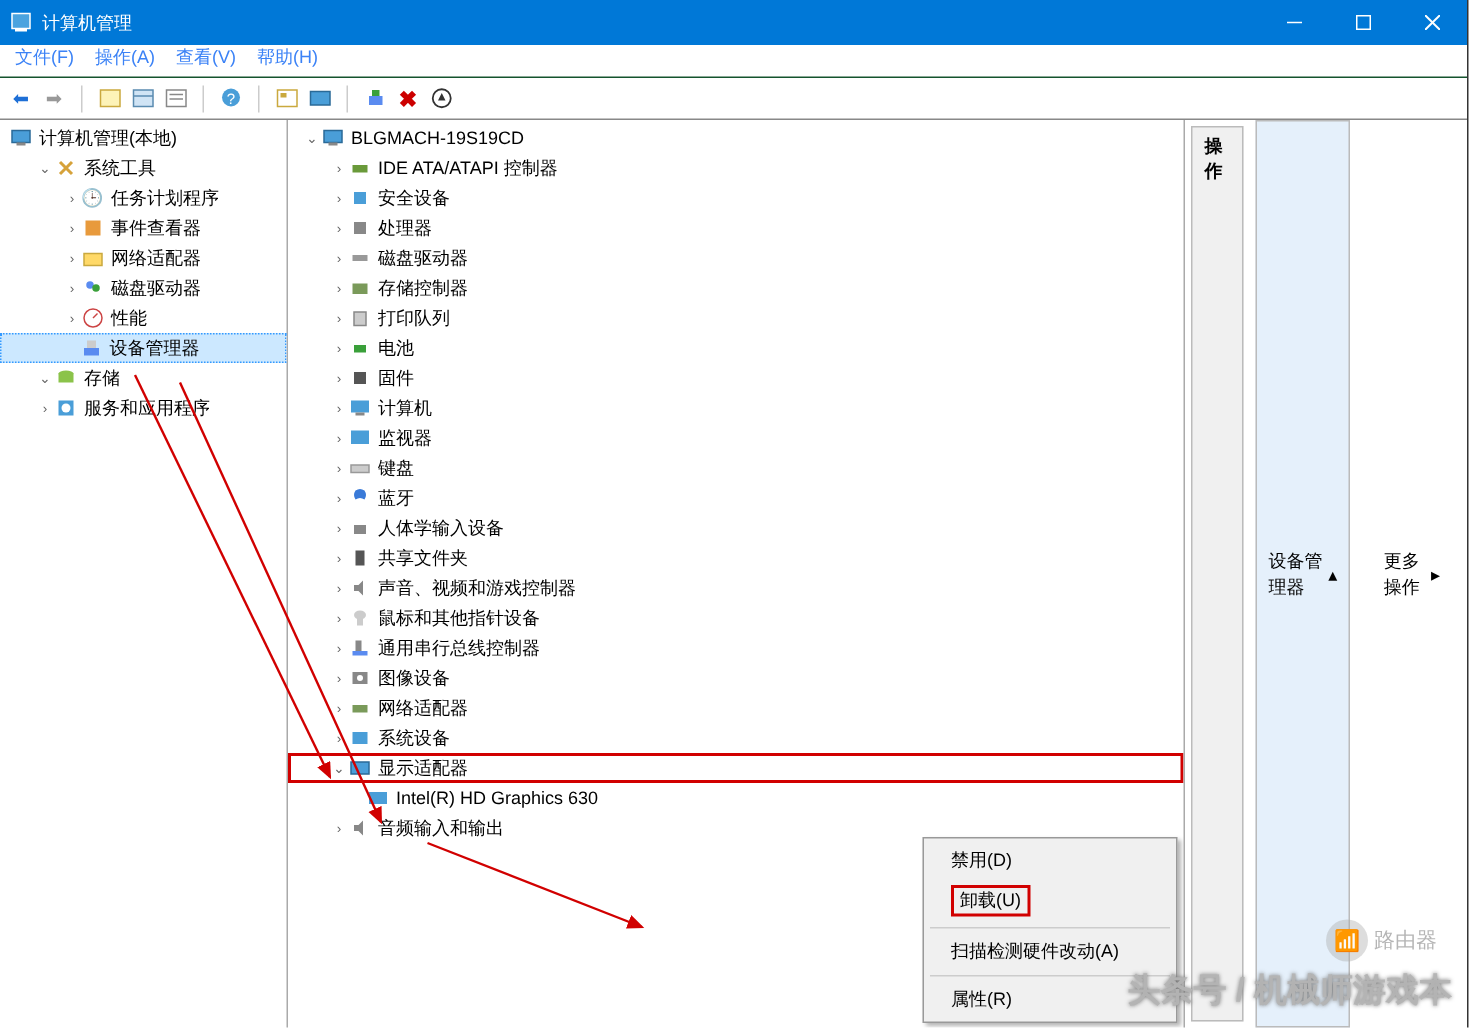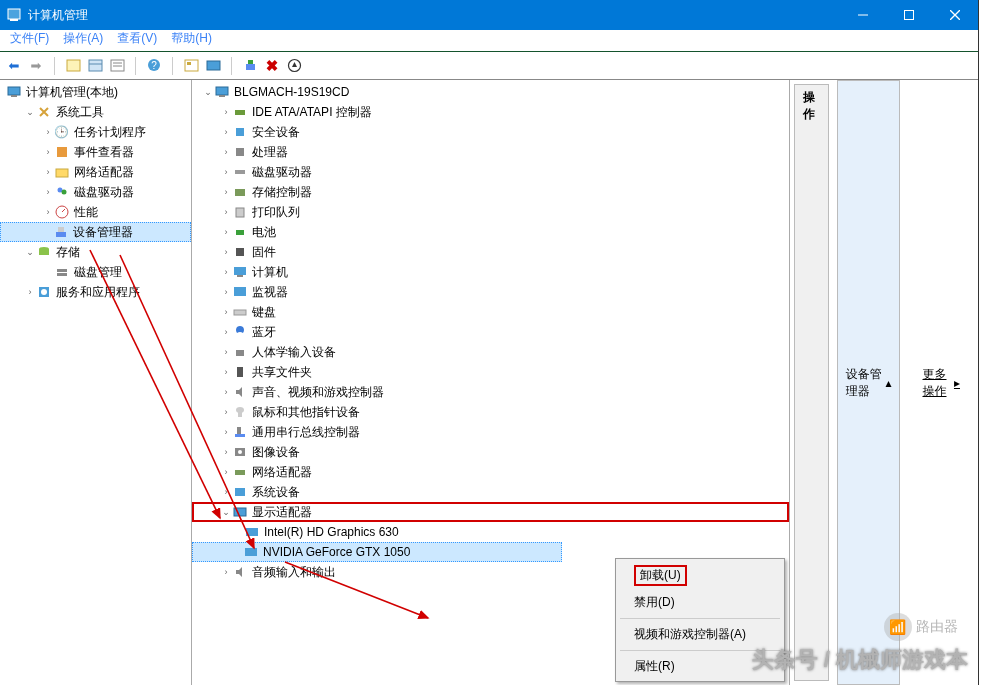--- a/index.html
+++ b/index.html
@@ -14,21 +14,21 @@
 .menubar span { cursor: default; }
 .toolbar { height: 28px; background: #fff; border-bottom: 1px solid #888; display: flex; align-items: center; padding: 0 6px; gap: 6px; }
 .tb-ico { width: 16px; height: 16px; display:inline-flex; align-items:center; justify-content:center; font-size:13px;}
 .tb-sep { width:1px; height:18px; background:#ccc; margin:0 4px;}
 .body { flex: 1; display: flex; min-height: 0;}
 .left-pane { width: 192px; border-right: 1px solid #aaa; overflow: auto; padding: 2px 0; background:#fff;}
 .mid-pane { flex: 1; border-right: 1px solid #aaa; overflow: auto; padding: 2px 0; background:#fff; position:relative;}
 .right-pane { width: 188px; background:#fff; padding:0; display:flex; flex-direction:row;}
 .right-head { background:#f0f0f0; border:1px solid #bbb; margin:4px; padding:4px 8px; font-size:12px; font-weight:bold;}
 .right-row { background:#e5f0fb; border:1px solid #bbb; margin:0 4px; padding:4px 8px; font-size:12px; display:flex; justify-content:space-between; align-items:center;}
-.right-sub { padding:4px 18px; font-size:12px; display:flex; justify-content:space-between; align-items:center;text-decoration:underline;}
+.right-sub { padding:4px 18px; font-size:12px; display:flex; justify-content:space-between; align-items:center;}
 .tree-row { display: flex; align-items: center; height: 20px; font-size: 12px; color: #000; white-space: nowrap; padding-right:4px;}
 .tree-row .arrow { width: 12px; display:inline-flex; justify-content:center; color:#666; font-size:9px; cursor:pointer; user-select:none;}
 .tree-row .ico { width: 16px; height:16px; margin-right:4px; display:inline-flex; align-items:center; justify-content:center;}
 .tree-row.selected { background:#cce8ff; border:1px dotted #3399ff; height:20px;}
 .indent-1 { padding-left: 6px; }
 .indent-2 { padding-left: 24px; }
 .indent-3 { padding-left: 42px; }
 .mid-indent-1 { padding-left: 10px; }
 .mid-indent-2 { padding-left: 28px; }
 .mid-indent-3 { padding-left: 52px; }
@@ -215,30 +215,20 @@
       <div class="tree-row indent-2">
           <span class="arrow">⌄</span>
           <span class="ico">
             <svg width="14" height="14">
               <ellipse cx="7" cy="4" rx="5" ry="2" fill="#8bc34a"></ellipse>
               <rect x="2" y="4" width="10" height="6" fill="#8bc34a"></rect>
             </svg>
           </span>
           <span>存储</span>
         </div>
-      <div class="tree-row indent-3">
-          <span class="arrow"></span>
-          <span class="ico">
-            <svg width="14" height="14">
-              <rect x="2" y="4" width="10" height="3" fill="#888"></rect>
-              <rect x="2" y="8" width="10" height="3" fill="#888"></rect>
-            </svg>
-          </span>
-          <span>磁盘管理</span>
-        </div>
       <div class="tree-row indent-2">
           <span class="arrow">›</span>
           <span class="ico">
             <svg width="14" height="14">
               <rect x="2" y="2" width="10" height="10" fill="#4a9ed8"></rect>
               <circle cx="7" cy="7" r="3" fill="#fff"></circle>
             </svg>
           </span>
           <span>服务和应用程序</span>
         </div>
@@ -453,43 +443,35 @@
           <span>显示适配器</span>
         </div>
       <div class="tree-row mid-indent-3">
           <span class="ico">
             <svg width="14" height="14">
               <rect x="1" y="3" width="12" height="8" fill="#4a9ed8"></rect>
             </svg>
           </span>
           <span>Intel(R) HD Graphics 630</span>
         </div>
-      <div class="tree-row mid-indent-3 red-box selected" style="padding-left:50px;width:370px">
-          <span class="ico">
-            <svg width="14" height="14">
-              <rect x="1" y="3" width="12" height="8" fill="#4a9ed8"></rect>
-            </svg>
-          </span>
-          <span>NVIDIA GeForce GTX 1050</span>
-        </div>
       <div class="tree-row mid-indent-2">
           <span class="arrow">›</span>
           <span class="ico">
             <svg width="14" height="14">
               <path d="M3 5 L6 5 L9 2 L9 12 L6 9 L3 9 Z" fill="#888"></path>
             </svg>
           </span>
           <span>音频输入和输出</span>
         </div>
 
       <div class="context-menu" style="left:423px; top:478px; width:170px;">
+        <div class="item">禁用(D)</div>
         <div class="item"><span class="red-box" style="padding:0 4px;display:inline-block">卸载(U)</span></div>
-        <div class="item">禁用(D)</div>
         <div class="sep"></div>
-        <div class="item">视频和游戏控制器(A)</div>
+        <div class="item">扫描检测硬件改动(A)</div>
         <div class="sep"></div>
         <div class="item">属性(R)</div>
       </div>
     </div>
 
     <div class="right-pane">
       <div class="right-head">操作</div>
       <div class="right-row">
           <span>设备管理器</span>
           <span>▴</span>

